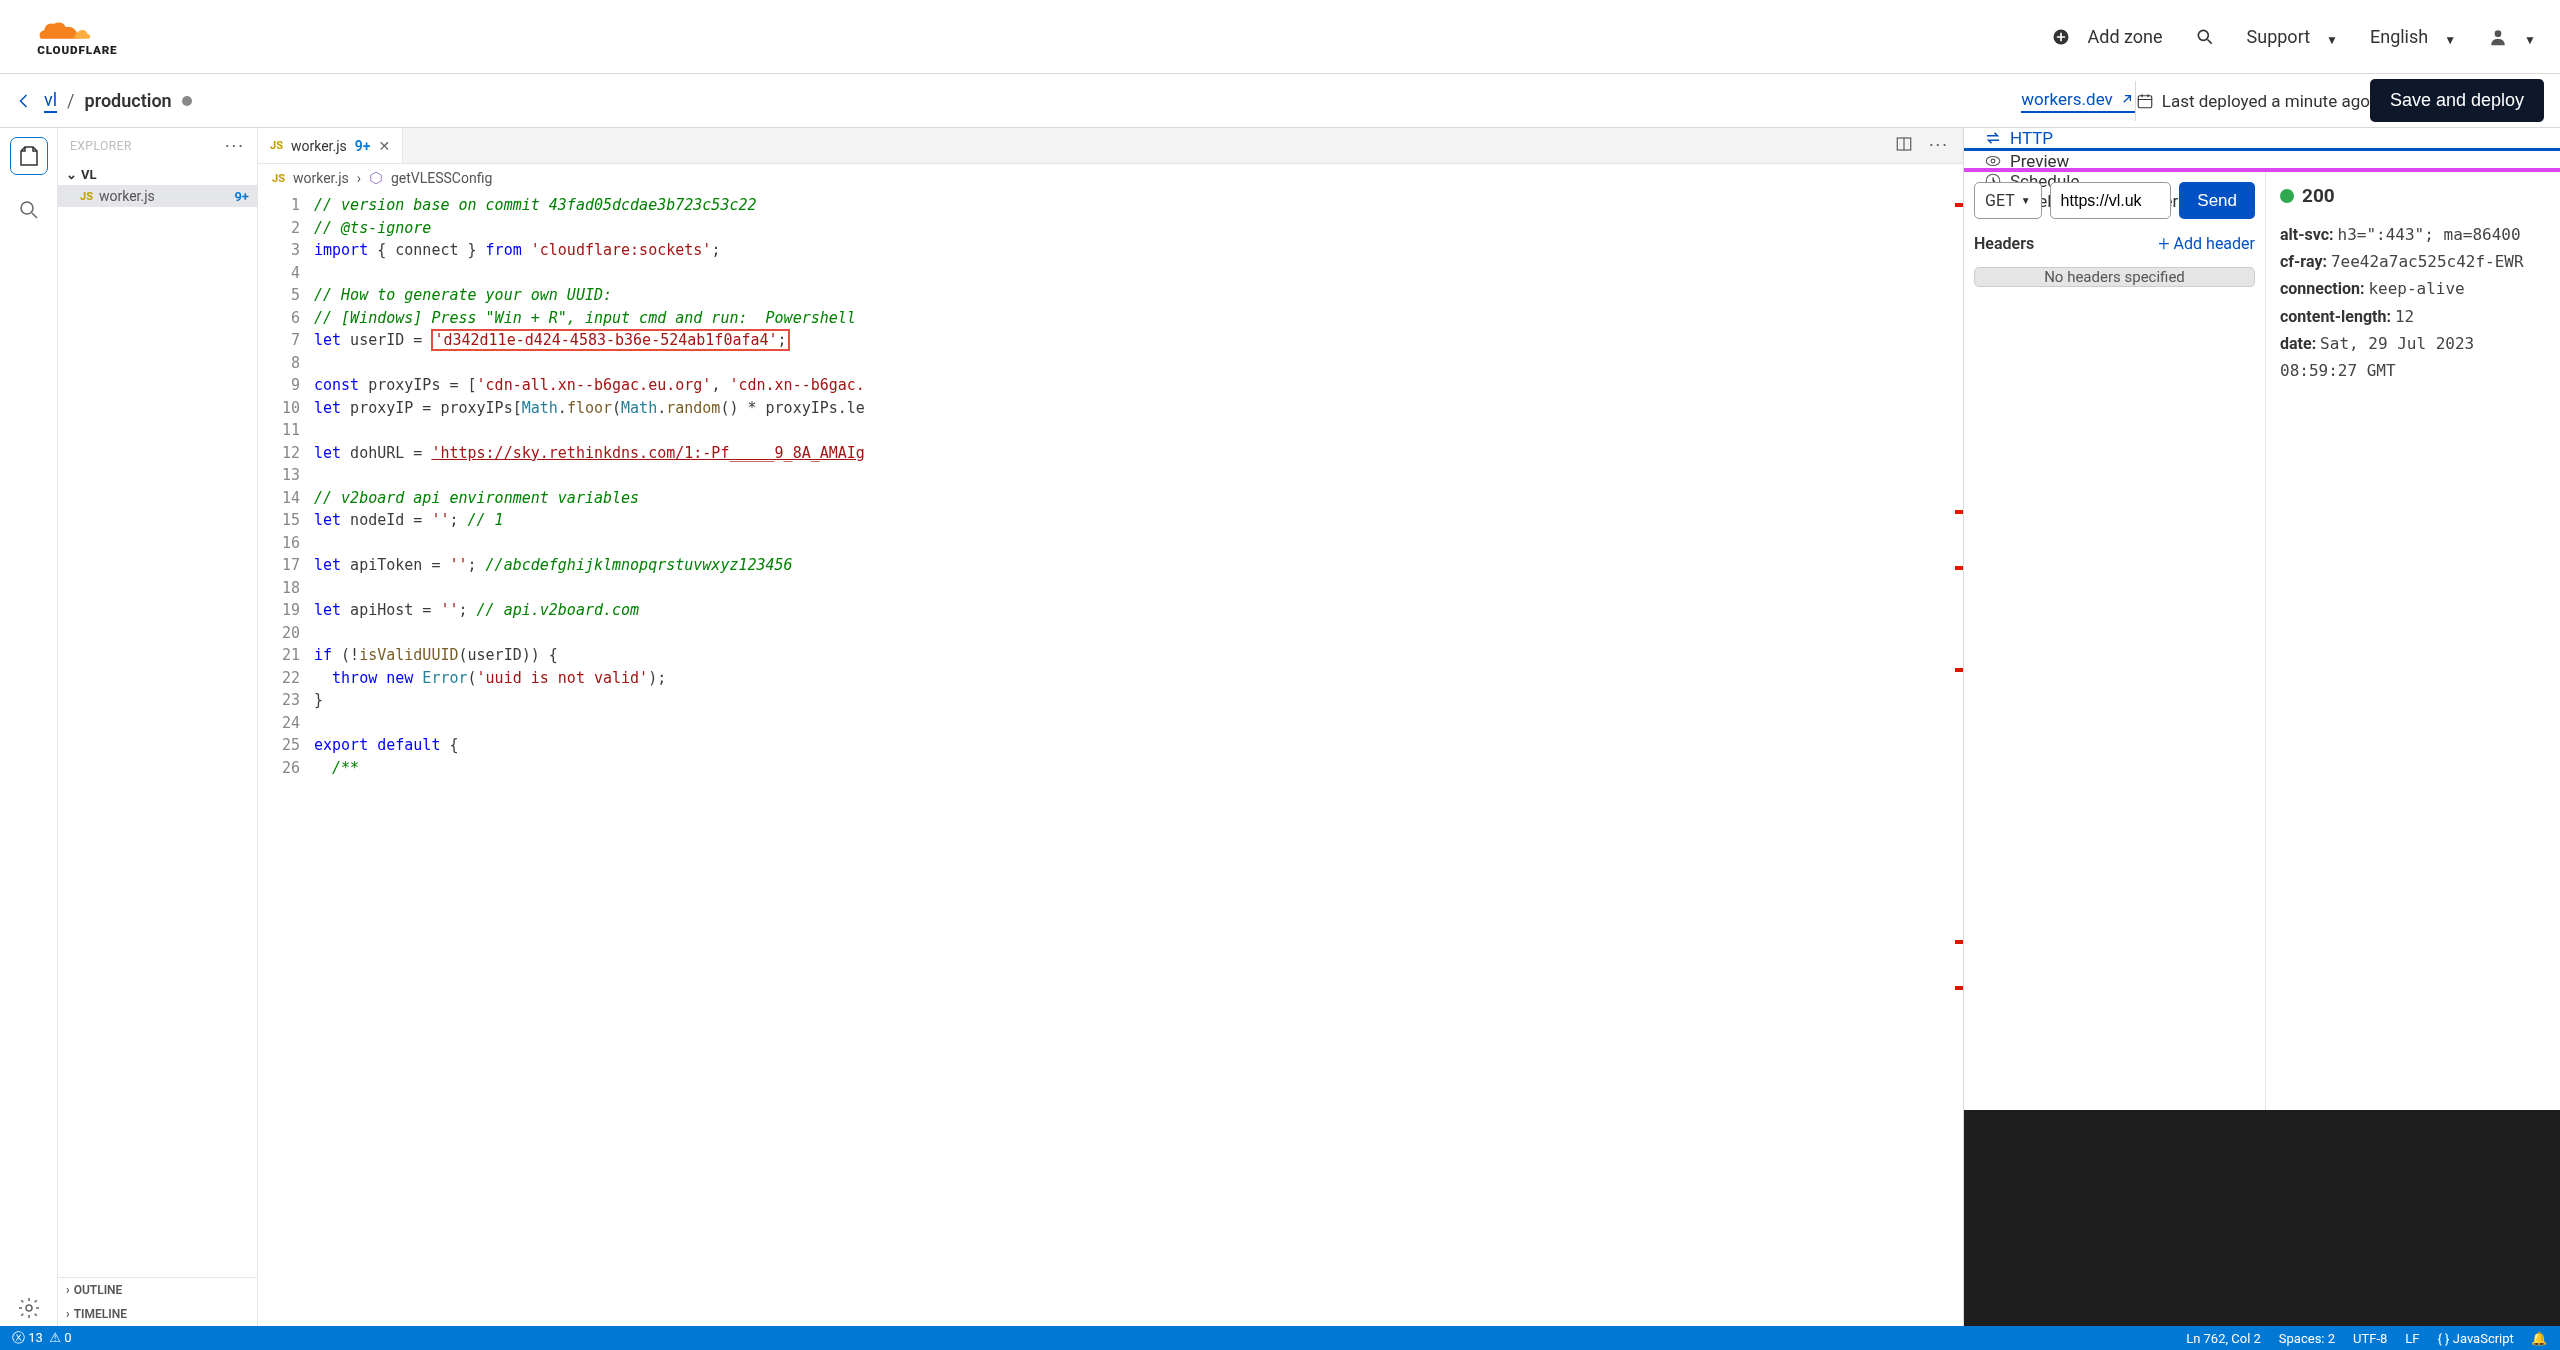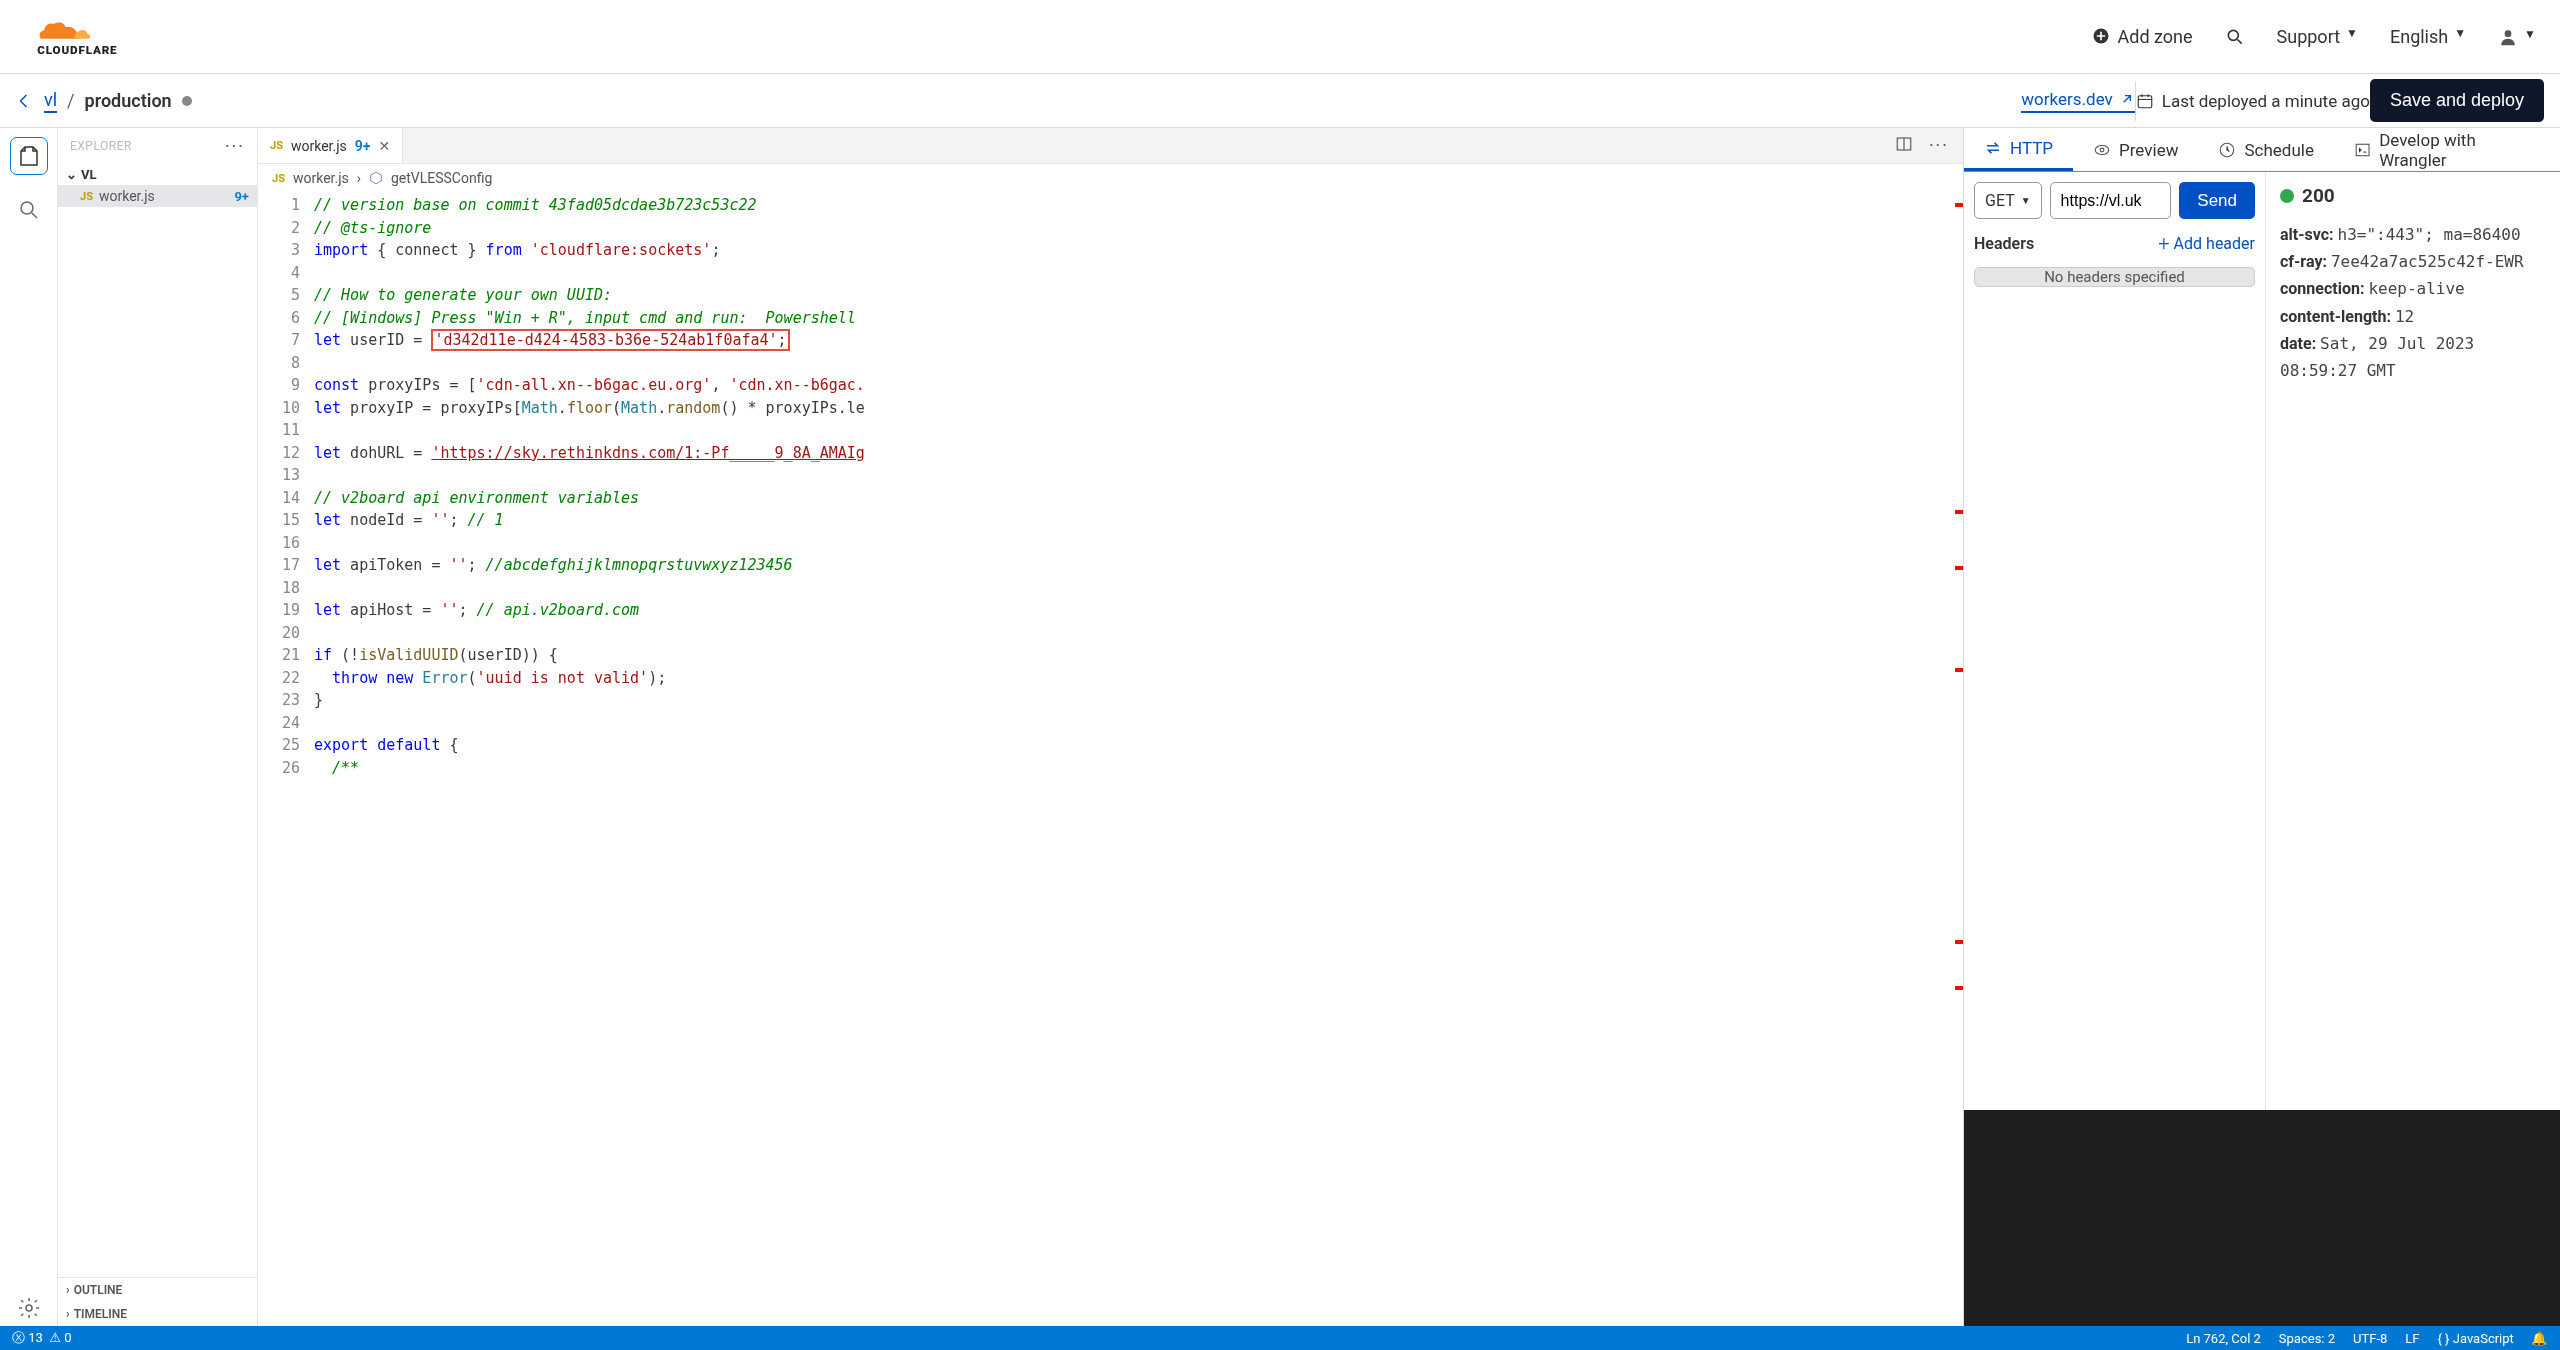--- a/index.html
+++ b/index.html
@@ -1,21 +1,21 @@
 <!DOCTYPE html>
 <html><head>
 <meta charset="utf-8">
 <style>
 * { margin: 0; padding: 0; box-sizing: border-box; }
 body { font-family: -apple-system, BlinkMacSystemFont, "Segoe UI", Roboto, Helvetica, Arial, sans-serif; font-size: 14px; color: #333; background: #fff; overflow: hidden; }
 .top-nav { height: 74px; border-bottom: 1px solid #d9d9d9; display: flex; align-items: center; padding: 0 24px; }
 .logo { display: flex; align-items: center; }
 .logo svg { height: 40px; }
 .top-nav-right { margin-left: auto; display: flex; align-items: center; gap: 32px; }
-.nav-item { display: flex; align-items: flex-start; gap: 6px; font-size: 18px; cursor: pointer; }
+.nav-item { display: flex; align-items: flex-end; gap: 16px; font-size: 18px; cursor: pointer; }
 .nav-item .chev { font-size: 12px; }
 .breadcrumb-bar { height: 54px; border-bottom: 1px solid #d9d9d9; display: flex; align-items: center; padding: 0 16px; }
 .breadcrumb-left { display: flex; align-items: center; gap: 10px; font-size: 18px; }
 .bc-link { color: #0051c3; border-bottom: 2px solid #0051c3; padding-bottom: 1px; }
 .bc-sep { color: #666; }
 .bc-current { font-weight: 600; }
 .dirty-dot { width: 10px; height: 10px; border-radius: 50%; background: #888; }
 .breadcrumb-right { margin-left: auto; display: flex; align-items: center; }
 .workers-link { color: #0051c3; border-bottom: 2px solid #0051c3; padding-bottom: 2px; display: flex; align-items: center; gap: 6px; font-size: 17px; }
 .deploy-msg { display: flex; align-items: center; gap: 8px; font-size: 17px; color: #333; }
@@ -46,21 +46,21 @@
 .code-body { flex: 1; display: flex; overflow: hidden; position: relative; }
 .gutter { width: 56px; text-align: right; padding-right: 14px; color: #888; font-family: Consolas, Menaco, monospace; font-size: 15px; line-height: 22.5px; padding-top: 2px; user-select: none; }
 .code { flex: 1; font-family: Consolas, Monaco, monospace; font-size: 15px; line-height: 22.5px; padding-top: 2px; white-space: pre; overflow: hidden; color: #3b3b3b; }
 .c-comment { color: #008000; font-style: italic; }
 .c-kw { color: #0000ff; }
 .c-str { color: #a31515; }
 .c-fn { color: #795e26; }
 .c-type { color: #267f99; }
 .uuid-box { border: 2px solid #e74c3c; padding: 0 1px; }
 .rpanel { width: 596px; display: flex; flex-direction: column; }
-.rpanel-tabs { height: 44px; display: flex; border-bottom: 1px solid #d946ef; }
+.rpanel-tabs { height: 44px; display: flex; border-bottom: 4px solid #d946ef; flex-direction: column; }
 .rp-tab { display: flex; align-items: center; gap: 8px; padding: 0 20px; font-size: 17px; color: #333; cursor: pointer; }
 .rp-tab.active { border-bottom: 3px solid #0051c3; color: #0051c3; }
 .rpanel-body { display: flex; flex: 1; min-height: 0; }
 .request-col { width: 302px; border-right: 1px solid #e5e5e5; padding: 10px; display: flex; flex-direction: column; gap: 12px; }
 .req-row { display: flex; gap: 8px; }
 .method-sel { border: 1px solid #999; border-radius: 5px; padding: 8px 10px; font-size: 16px; background: #fff; display: flex; align-items: center; gap: 6px; }
 .url-input { flex: 1; border: 1px solid #999; border-radius: 5px; padding: 8px 10px; font-size: 16px; min-width: 0; }
 .send-btn { background: #0051c3; color: #fff; border: none; border-radius: 5px; padding: 8px 18px; font-size: 17px; cursor: pointer; }
 .headers-row { display: flex; justify-content: space-between; align-items: center; gap: 24px; }
 .headers-row .lbl { font-size: 16px; font-weight: 600; }

